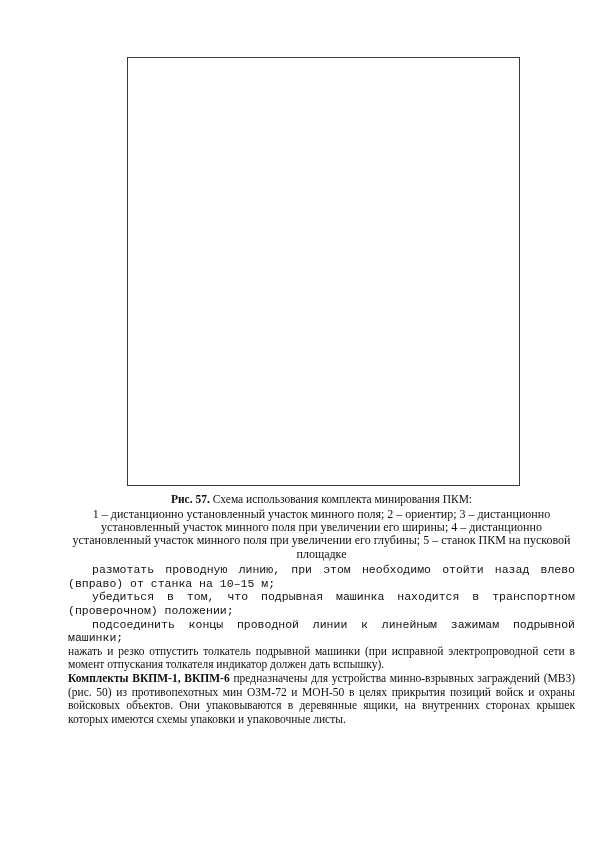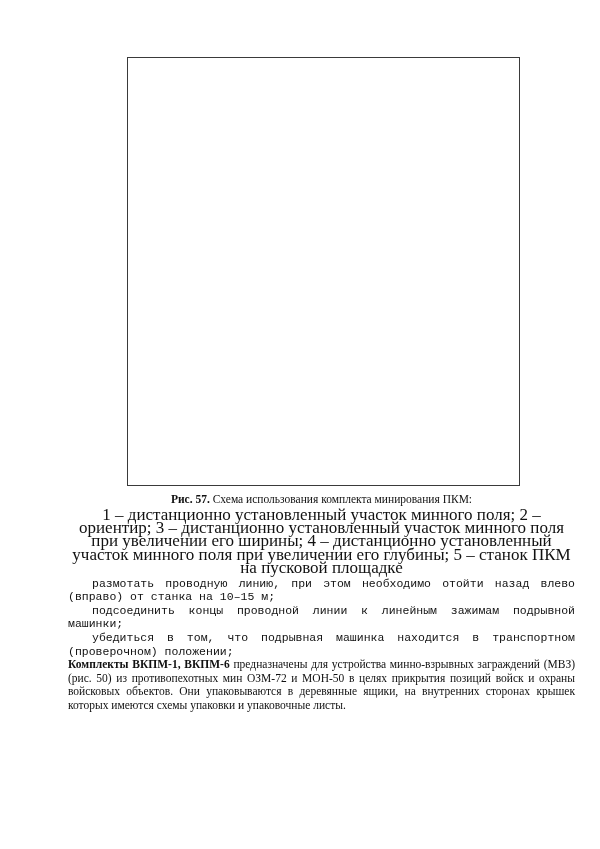--- a/index.html
+++ b/index.html
@@ -34,21 +34,21 @@
     left: 68px;
     top: 493px;
     width: 507px;
   }
   .caption {
     text-align: center;
     margin: 0 0 1px 0;
   }
   .legend {
     text-align: center;
-    font-size: 17px;
+    font-size: 12px;
     line-height: 13.4px;
     margin: 0 0 2px 0;
   }
   p {
     margin: 0;
     text-align: justify;
   }
   .indent {
     text-indent: 24px;
     font-family: Liberation Mono, monospace;
@@ -67,24 +67,25 @@
   <div class="text-column">
 
     <div class="caption">
       <b>Рис. 57.</b><span> Схема использования комплекта минирования ПКМ:</span>
     </div>
 
     <div class="legend">1 – дистанционно установленный участок минного поля; 2 – ориентир; 3 – дистанционно установленный участок минного поля при увеличении его ширины; 4 – дистанционно установленный участок минного поля при увеличении его глубины; 5 – станок ПКМ на пусковой площадке</div>
 
     <p class="indent">размотать проводную линию, при этом необходимо отойти назад влево (вправо) от станка на 10–15 м;</p>
 
+    <p class="indent">убедиться в том, что подрывная машинка находится в транспортном (проверочном) положении;</p>
+
     <p class="indent">подсоединить концы проводной линии к линейным зажимам подрывной машинки;</p>
 
-    <p class="indent">убедиться в том, что подрывная машинка находится в транспортном (проверочном) положении;</p>
-
+    <p>нажать и резко отпустить толкатель подрывной машинки (при исправной электропроводной сети в момент отпускания толкателя индикатор должен дать вспышку).</p>
 
 
     <p>
       <b>Комплекты ВКПМ-1, ВКПМ-6</b><span> предназначены для устройства минно-взрывных заграждений (МВЗ) (рис. 50) из противопехотных мин ОЗМ-72 и МОН-50 в целях прикрытия позиций войск и охраны войсковых объектов. Они упаковываются в деревянные ящики, на внутренних сторонах крышек которых имеются схемы упаковки и упаковочные листы.</span>
     </p>
 
   </div>
 
 </div>
 

